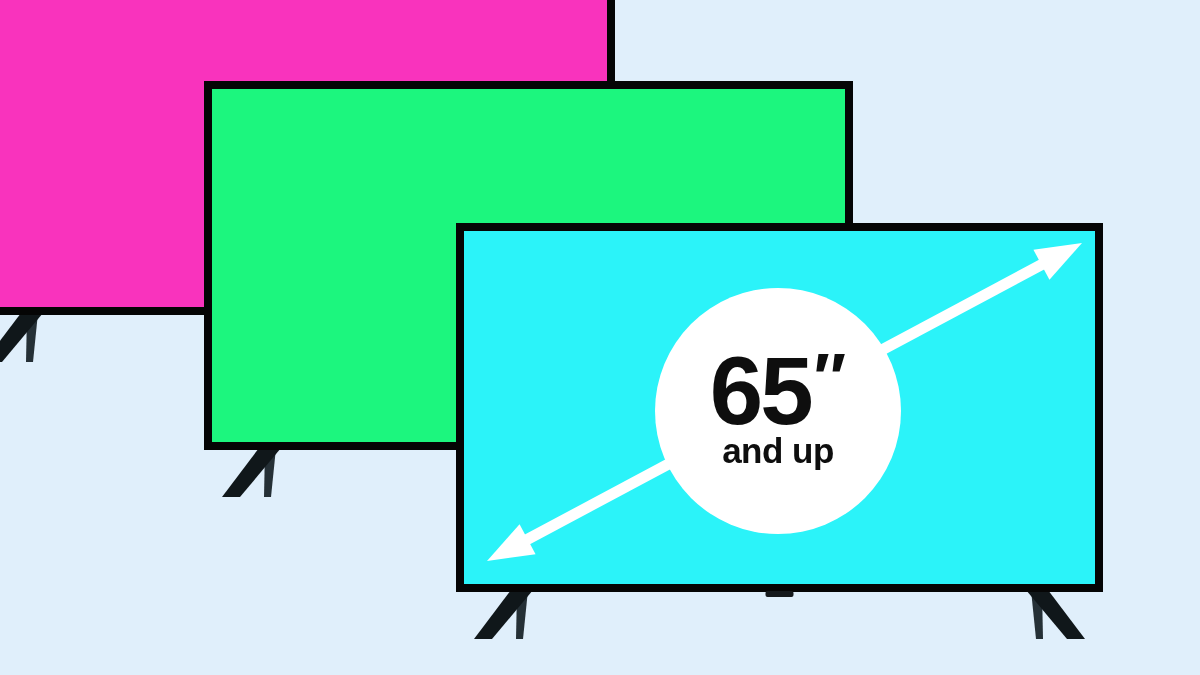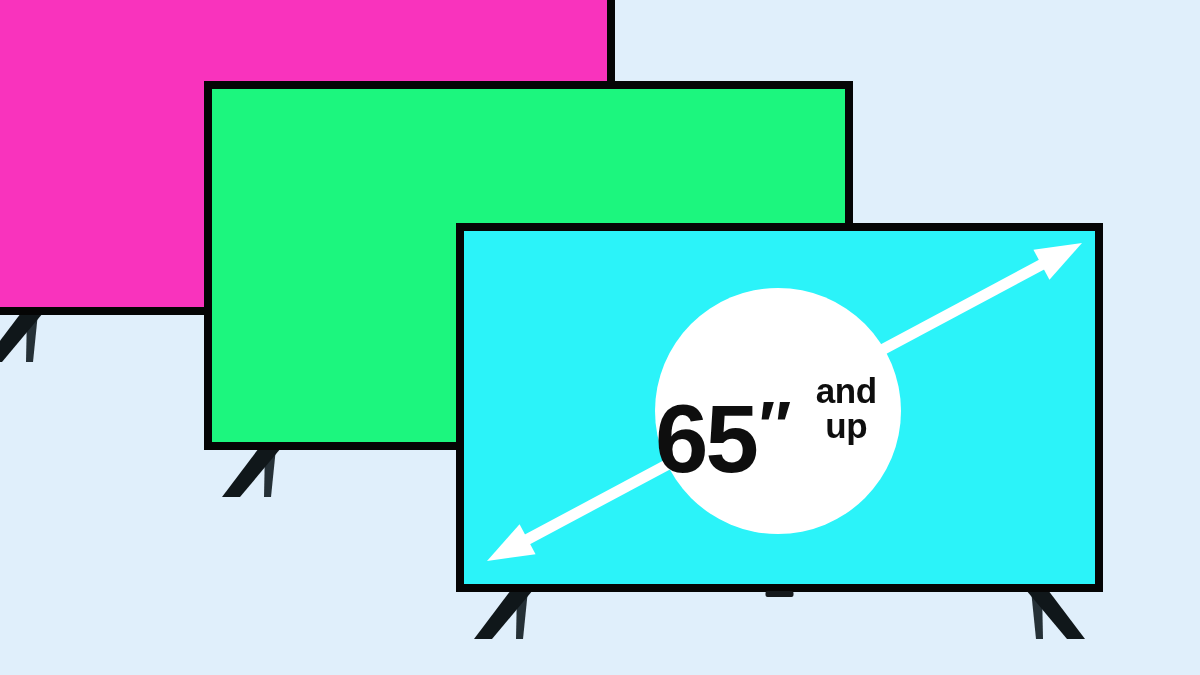--- a/index.html
+++ b/index.html
@@ -15,20 +15,21 @@
     position: absolute;
     left: 0; top: 0;
     display: block;
   }
   .badge {
     position: absolute;
     border-radius: 50%;
     background: #ffffff;
     color: #0E0E0E;
     display: flex;
+    flex-direction: column;
     align-items: center;
     text-align: center;
   }
   .size-line {
     display: flex;
     align-items: flex-start;
     justify-content: center;
     line-height: 1;
     font-weight: 700;
     margin-top: 55px;

